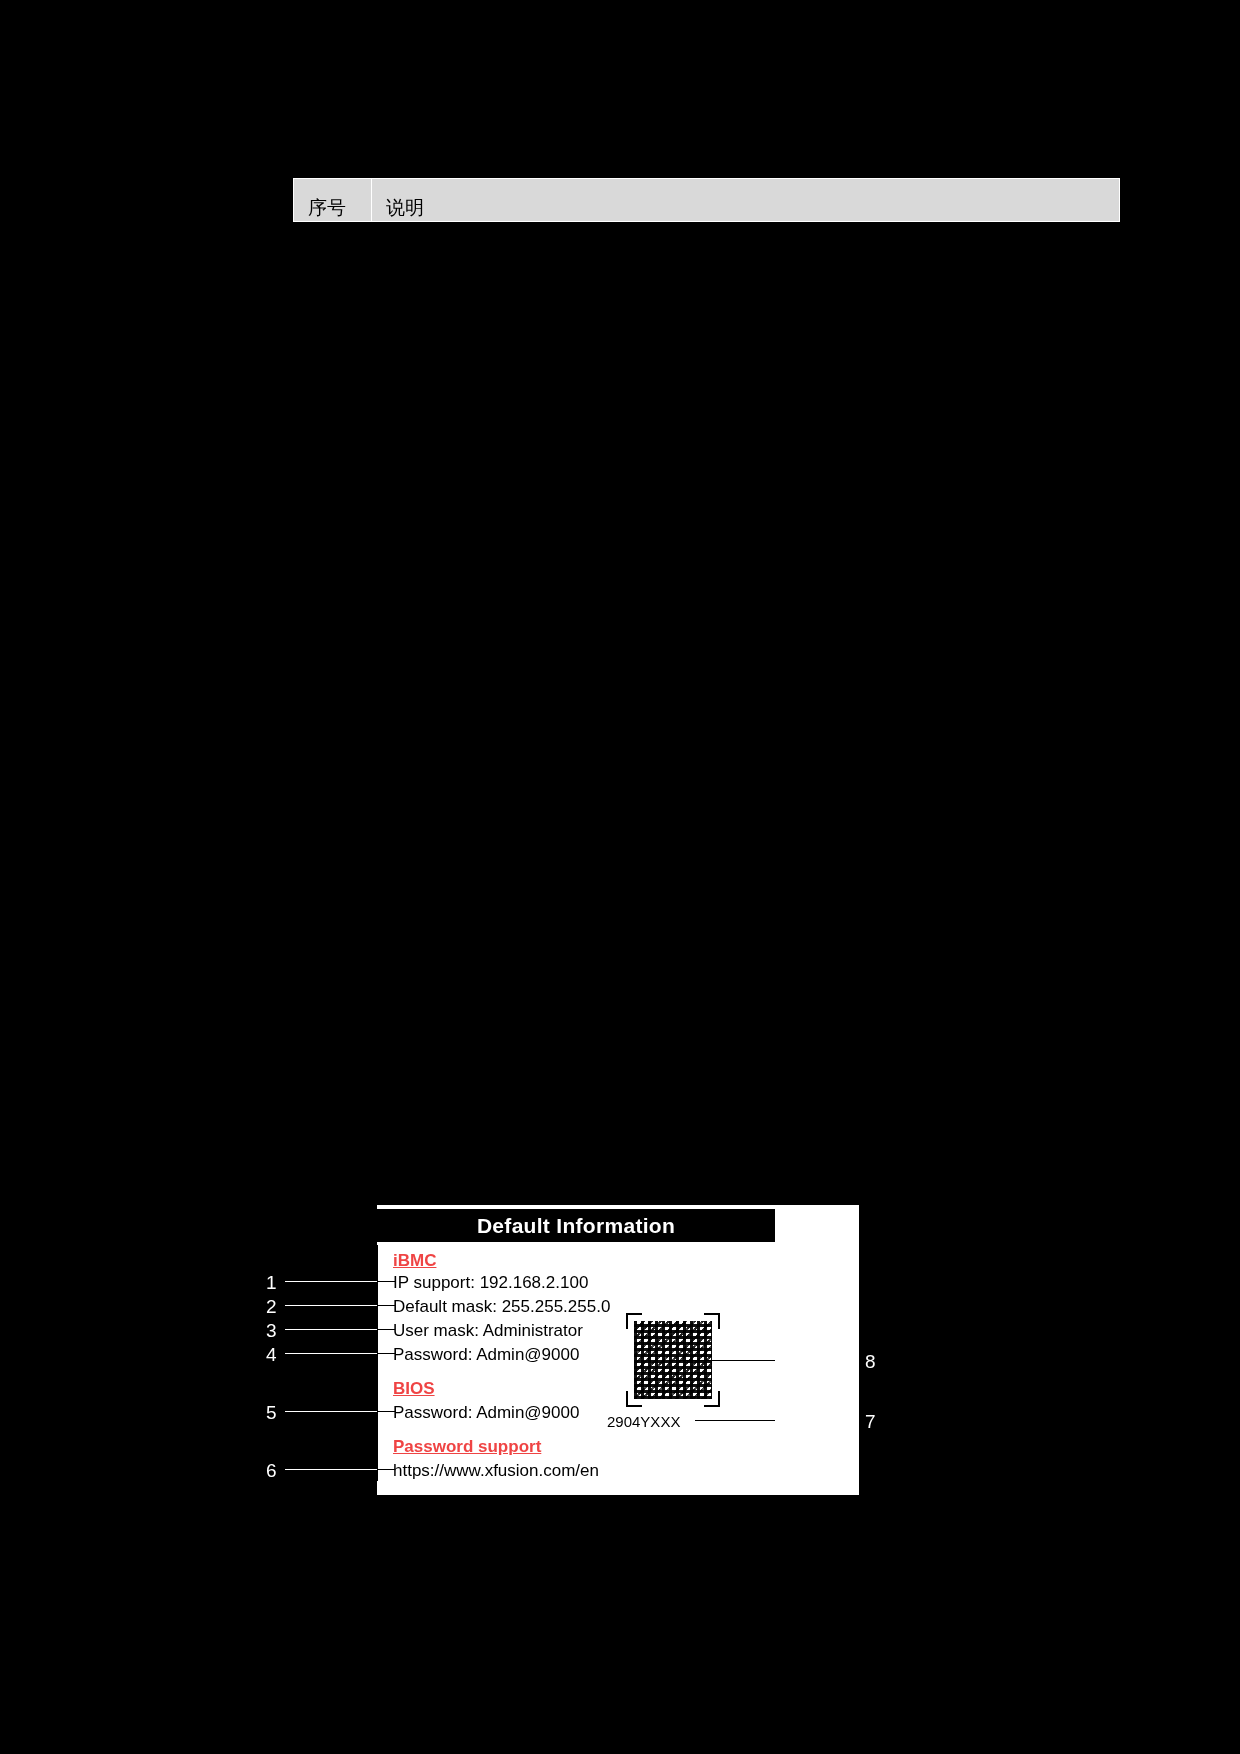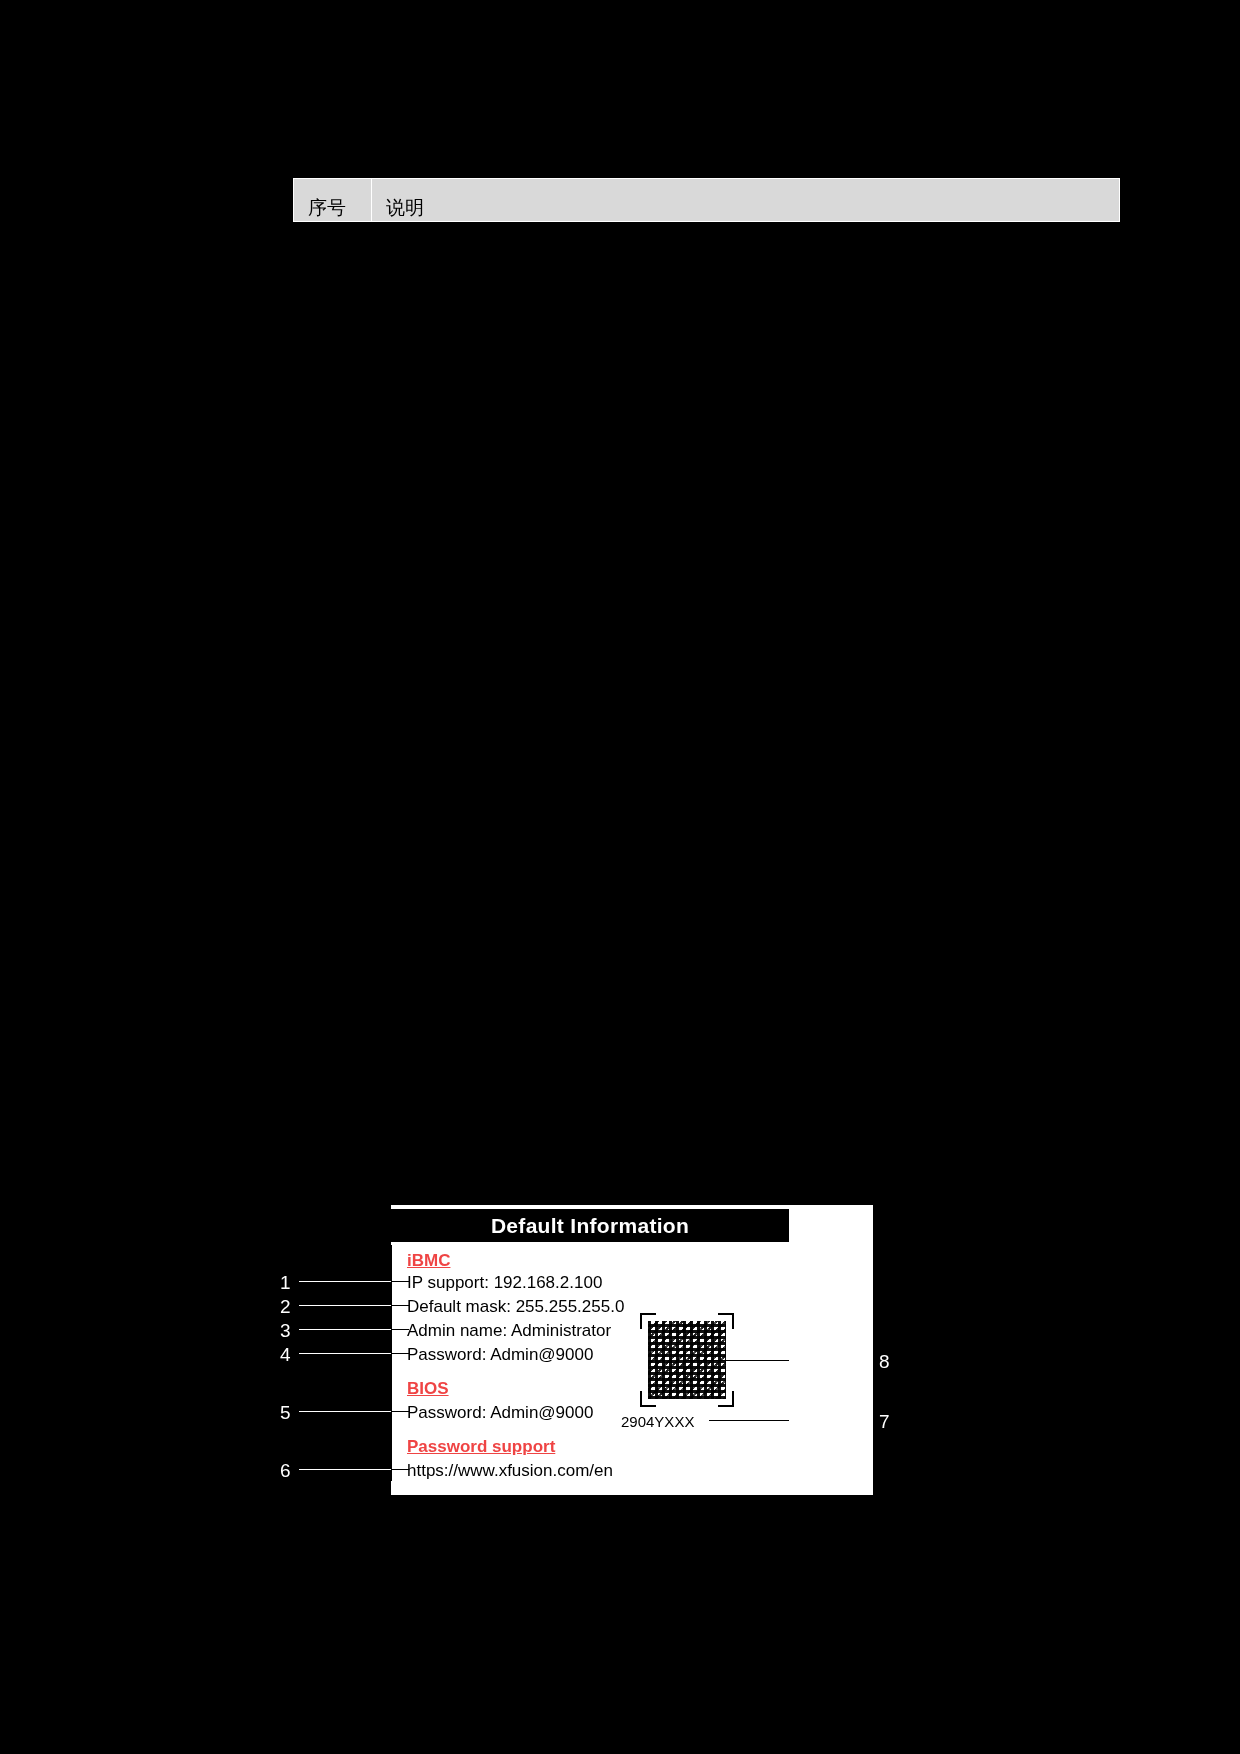--- a/index.html
+++ b/index.html
@@ -40,21 +40,21 @@
     width: 78px;
     border-right: 1px solid #ffffff;
   }
   .cell-desc {
     flex: 1;
   }
 
   
   .figure {
     position: absolute;
-    left: 307px;
+    left: 293px;
     top: 1205px;
     width: 566px;
     height: 280px;
   }
   .label-card {
     position: absolute;
     left: 84px;
     top: 0;
     width: 482px;
     height: 290px;
@@ -189,21 +189,21 @@
 <div class="figure">
 
   <div class="label-card"></div>
 
   <div class="label-inner">
     <div class="label-title">Default Information</div>
 
     <div class="sec-head" style="top:46px;">iBMC</div>
     <div class="sec-line" style="top:68px;">IP support: 192.168.2.100</div>
     <div class="sec-line" style="top:92px;">Default mask: 255.255.255.0</div>
-    <div class="sec-line" style="top:116px;">Admin name: Administrator</div>
+    <div class="sec-line" style="top:116px;">User mask: Administrator</div>
     <div class="sec-line" style="top:140px;">Password: Admin@9000</div>
 
     <div class="sec-head" style="top:174px;">BIOS</div>
     <div class="sec-line" style="top:198px;">Password: Admin@9000</div>
 
     <div class="sec-head" style="top:232px;">Password support</div>
     <div class="sec-line" style="top:256px;">https://www.xfusion.com/en</div>
 
     <div class="qr-box">
       <div class="qr-img"></div>

